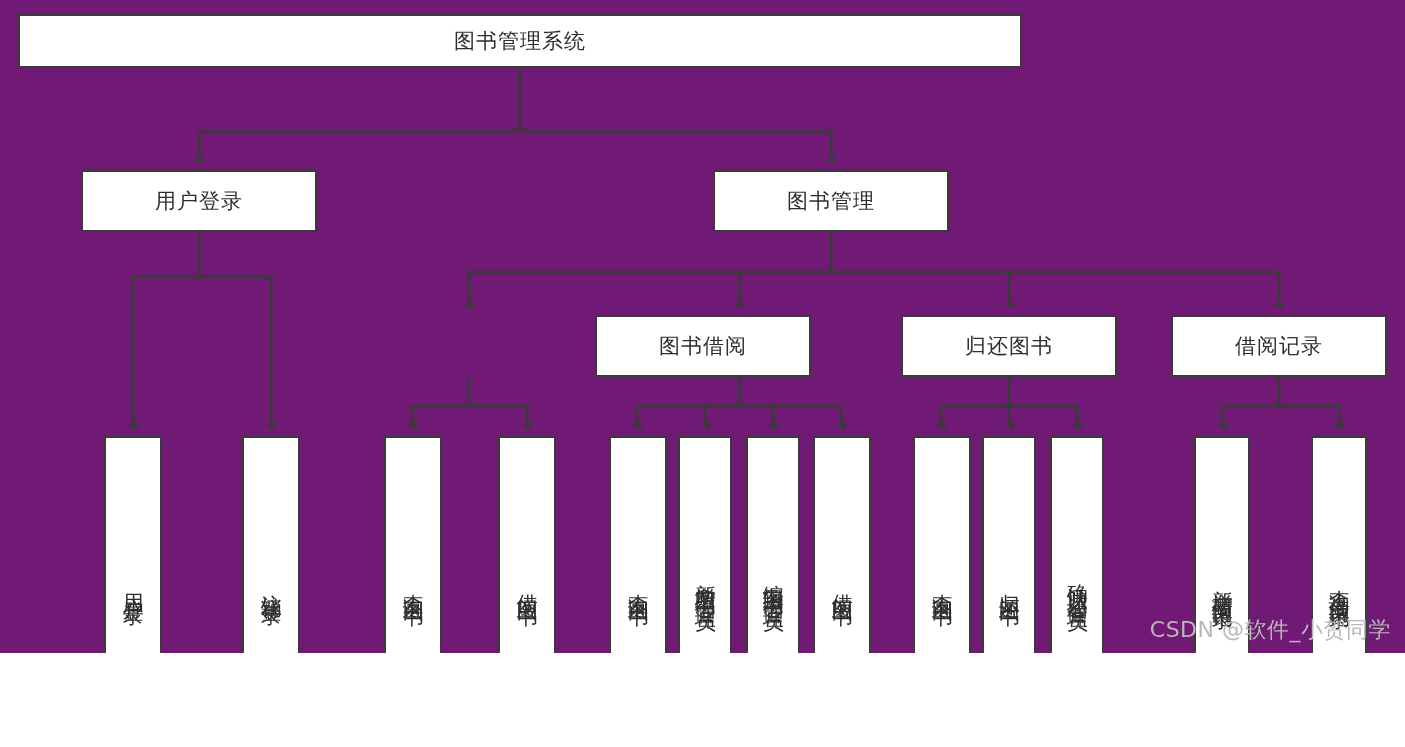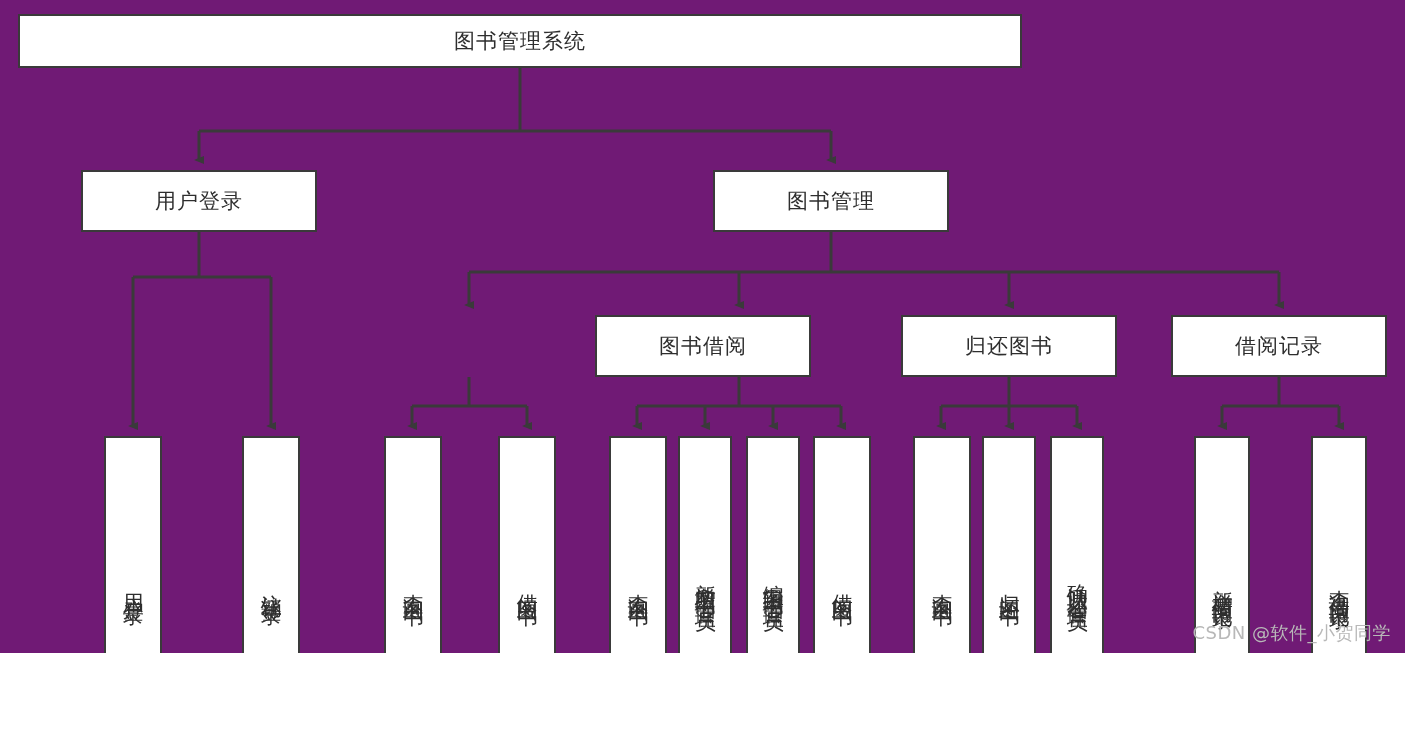--- a/index.html
+++ b/index.html
@@ -54,21 +54,21 @@
     left: 0;
     top: 0;
     width: 1405px;
     height: 747px;
     pointer-events: none;
   }
   .watermark {
     position: absolute;
     right: 14px;
     bottom: 8px;
-    font-size: 18px;
+    font-size: 22px;
     color: #b8b8b8;
     letter-spacing: 0.5px;
     white-space: nowrap;
     font-family: "DejaVu Sans", "Liberation Sans", sans-serif;
   }
 </style>
 </head>
 <body>
 
 <div id="canvas">

